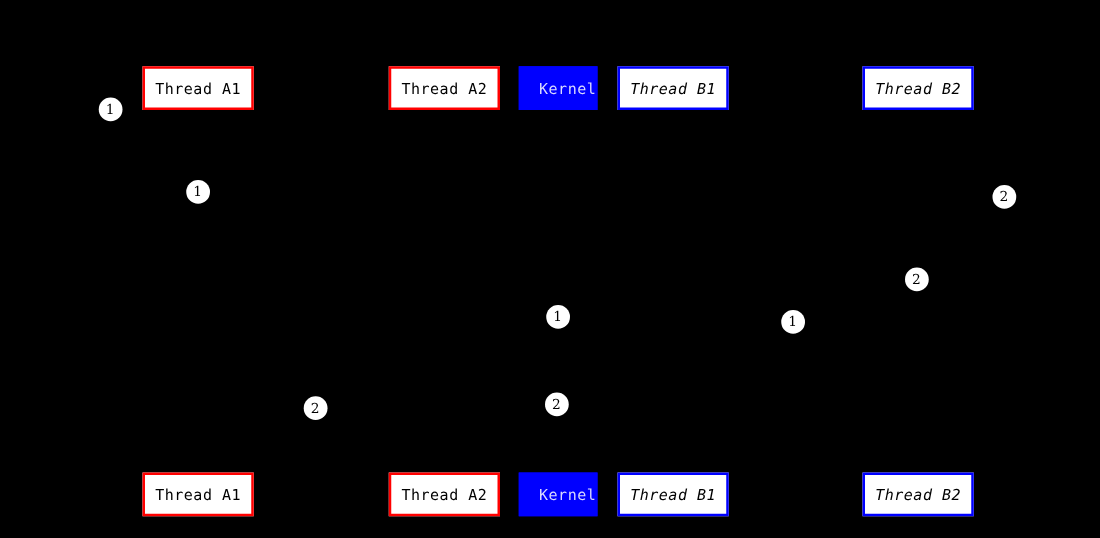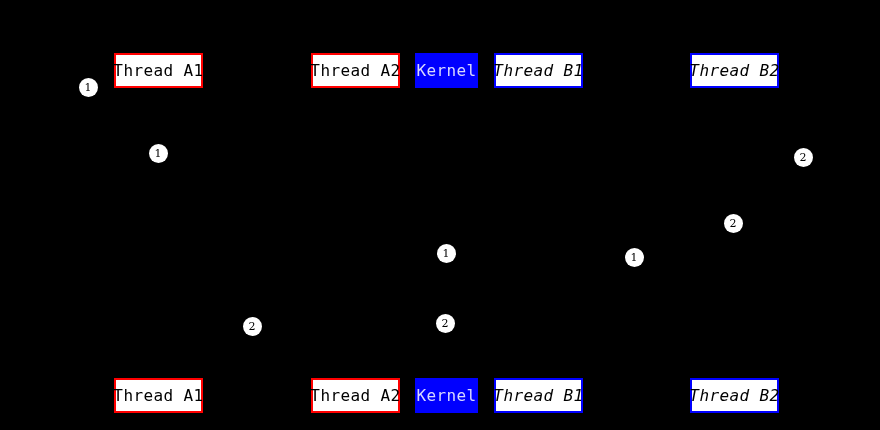--- a/index.html
+++ b/index.html
@@ -17,39 +17,40 @@
     font-family: "DejaVu Sans Mono", "Liberation Mono", monospace;
   }
 
   
   .participant {
     position: absolute;
     box-sizing: border-box;
     display: flex;
     align-items: center;
     justify-content: center;
-    font-size: 16px;
+    font-size: 12px;
     line-height: 1;
     letter-spacing: 0.4px;
     white-space: nowrap;
     user-select: none;
   }
   .participant.outline {
     background: #FFFFFF;
     color: #000000;
     border: 2px solid #FF0000;
   }
   .participant.outline.blue {
     border-color: #0000FF;
     font-style: italic;
   }
   .participant.filled {
     background: #0000FF;
     color: #D8D8FF;
     border: 1px solid #0000FF;
+    justify-content: flex-end;
   }
 
   
   .lifeline {
     position: absolute;
     width: 1px;
     background: #000000;
   }
 
   

